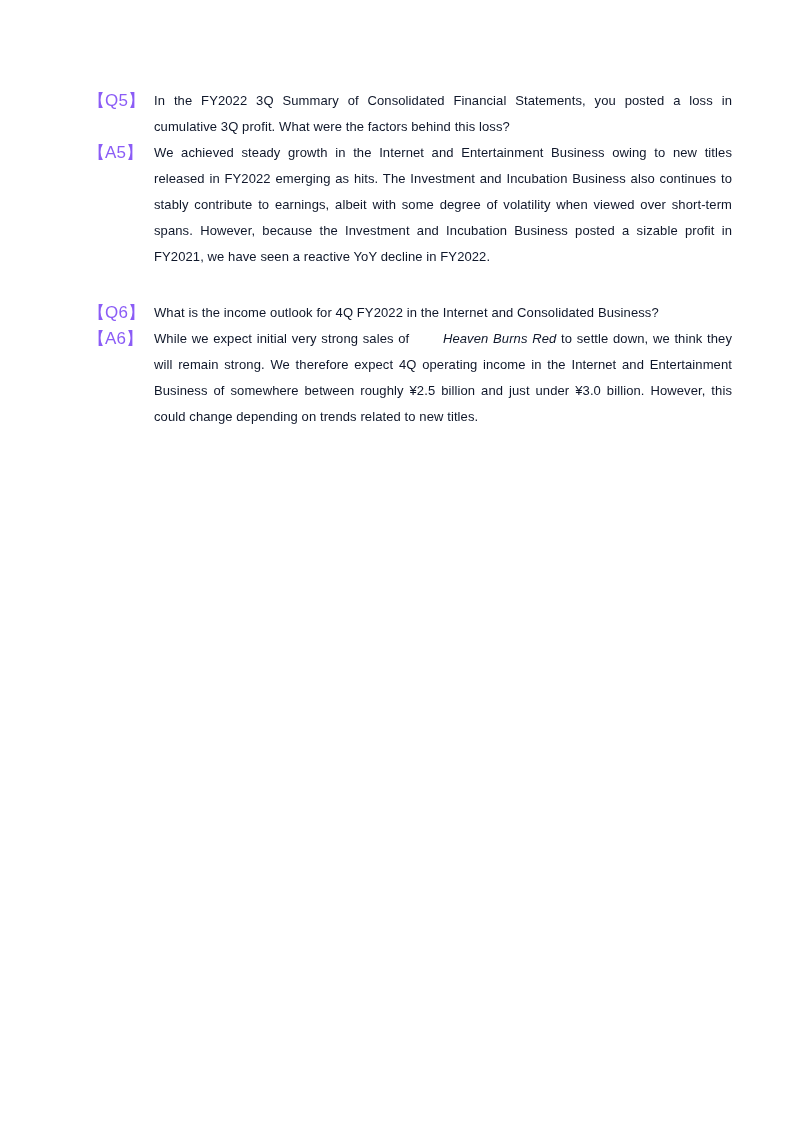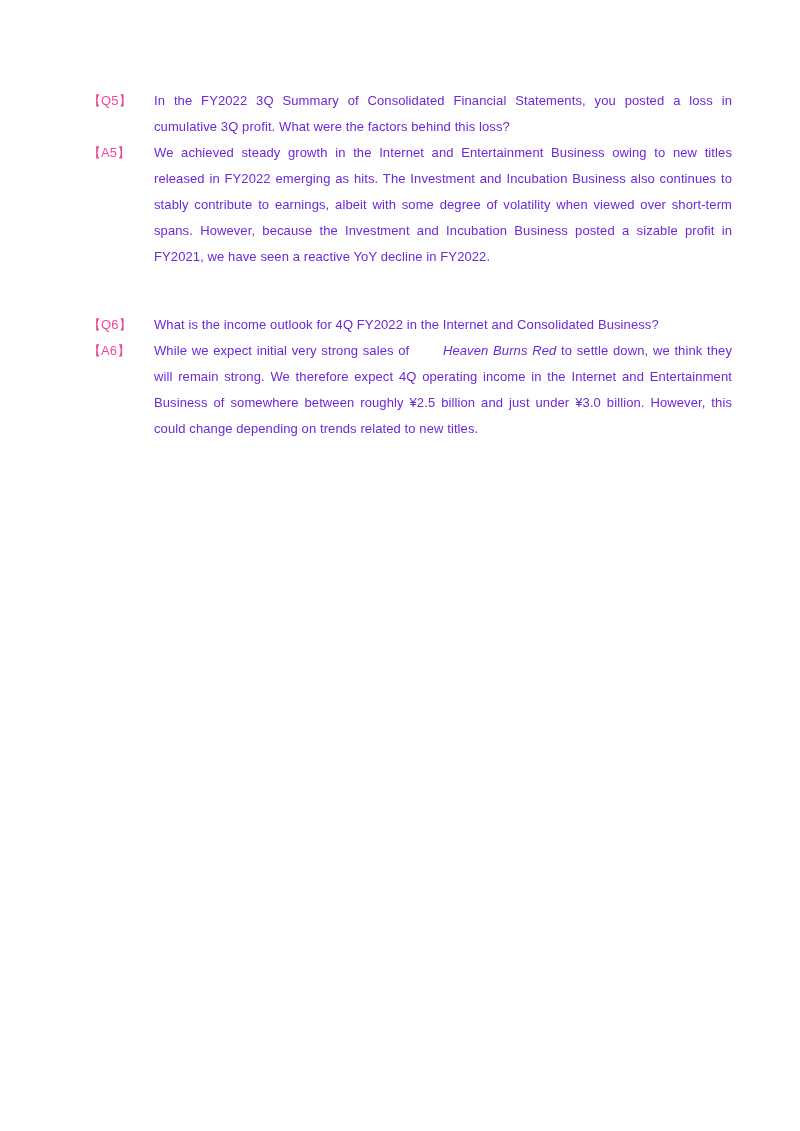--- a/index.html
+++ b/index.html
@@ -18,35 +18,35 @@
     position: absolute;
     top: 88px;
     left: 88px;
     width: 644px;
   }
   .qa-item {
     display: flex;
     align-items: flex-start;
   }
   .qa-item.gap-before {
-    margin-top: 42px;
+    margin-top: 30px;
   }
   .qa-label {
     width: 66px;
     flex: 0 0 66px;
-    font-size: 13px;
+    font-size: 17px;
     line-height: 26px;
-    color: #ec4899;
+    color: #8b5cf6;
     letter-spacing: 0.1px;
   }
   .qa-text {
     flex: 1 1 auto;
     font-size: 13px;
     line-height: 26px;
-    color: #6d28d9;
+    color: #0f172a;
     text-align: justify;
     letter-spacing: 0.1px;
   }
   .italic {
     font-style: italic;
     margin-left: 29px;
   }
 </style>
 </head>
 <body>

